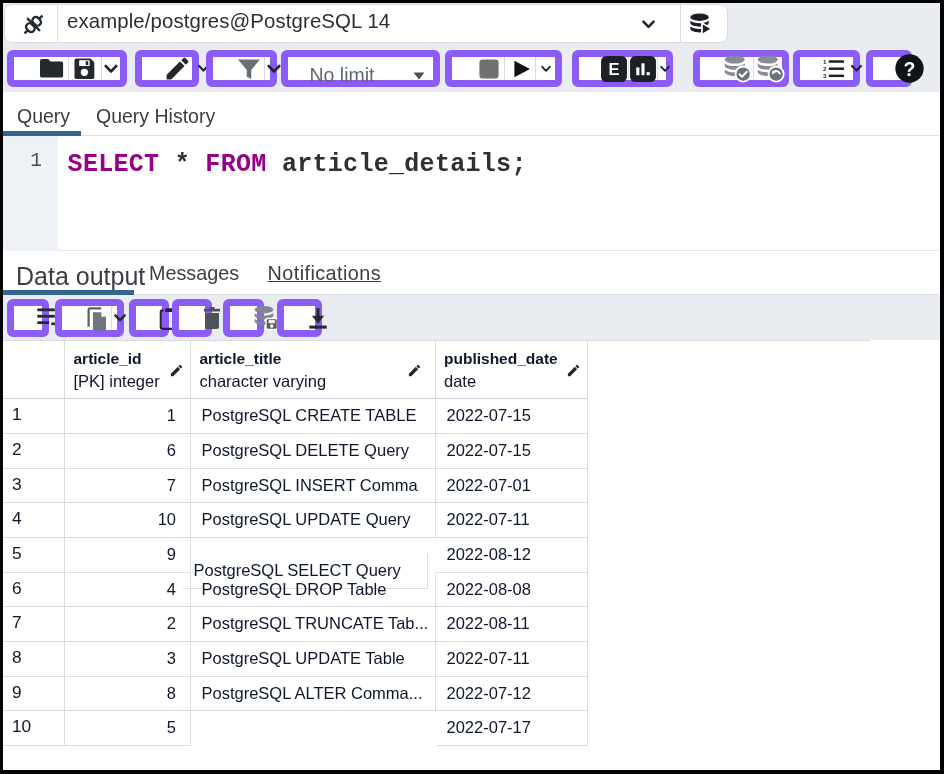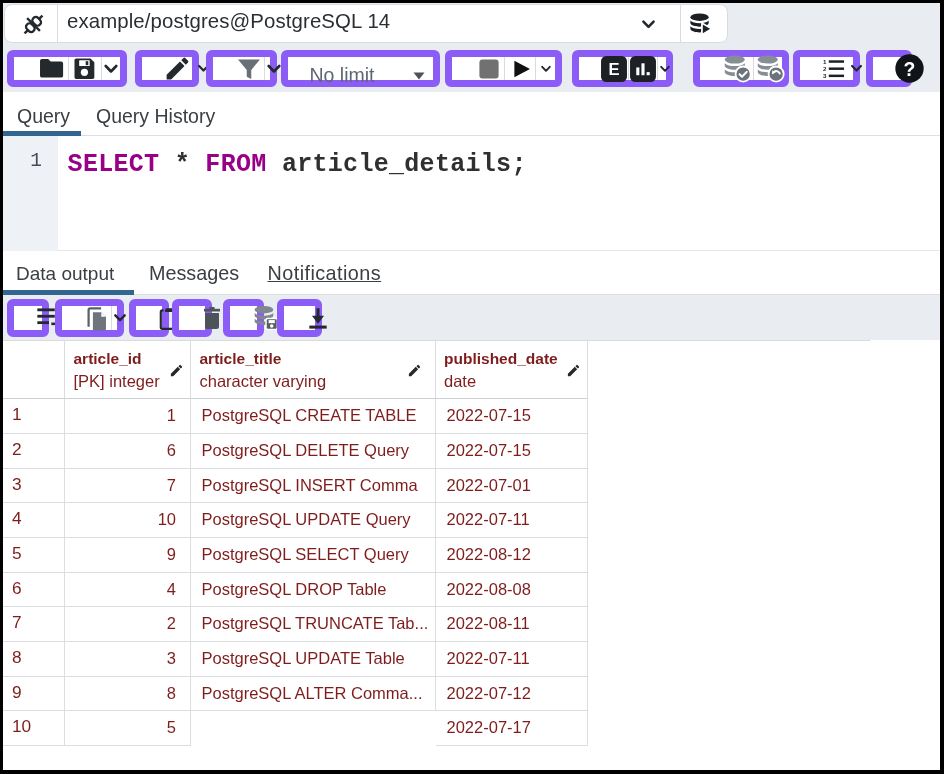--- a/index.html
+++ b/index.html
@@ -22,21 +22,21 @@
   .underline { position:absolute; background:#326690; }
   
   #editor { position:absolute; left:0; top:133px; width:937px; height:115px; background:#fff; border-bottom:1px solid #e4e6ea; }
   #gutter { position:absolute; left:0; top:0; width:55px; height:115px; background:#eef1f6; }
   #gutter div { position:absolute; top:16.1px; right:16px; font-family:"Liberation Mono", monospace; font-size:19.4px; color:#454c54; line-height:1; }
   #code { position:absolute; left:64.6px; top:16.1px; letter-spacing:0.3px; font-family:"Liberation Mono", monospace; font-size:25px; font-weight:bold; color:#303030; white-space:pre; line-height:1; }
   #code .kw { color:#990088; }
   
   #outbar { position:absolute; left:0; top:292px; width:937px; height:45px; background:#e9ecf0; }
   
-  #grid { position:absolute; left:0; top:337px; width:867px; height:430px; background:#fff; font-size:16.5px; color:#7f1d1d; border-top:1px solid #d8dbdf; }
+  #grid { position:absolute; left:0; top:337px; width:867px; height:430px; background:#fff; font-size:16.5px; color:#0f172a; border-top:1px solid #d8dbdf; }
   .hcell { position:absolute; top:0; height:58.4px; border-right:1px solid #d9dce0; border-bottom:1px solid #cdd0d4; background:#fff; }
   .hname { position:absolute; left:8.5px; top:9.5px; font-weight:bold; font-size:15.5px; line-height:1; }
   .htype { position:absolute; left:8.5px; top:32px; line-height:1; }
   .row { position:absolute; left:0; width:584px; height:35px; }
   .cell { position:absolute; top:0; height:100%; border-right:1px solid #dadde1; border-bottom:1px solid #dadde1; line-height:33.6px; }
   svg { display:block; }
 </style>
 </head>
 <body>
 <div id="app">
@@ -221,21 +221,21 @@
   <div class="underline" style="left:0; top:127.5px; width:78px; height:5px;"></div>
 
   <div id="editor">
     <div id="gutter">
         <div>1</div>
       </div>
     <div id="code"><span class="kw">SELECT</span> * <span class="kw">FROM</span> <span style="font-weight:bold;">article_details;</span></div>
   </div>
 
   <div class="tabrow" style="top:249px; height:43px;">
-    <span style="left:13px; top:11.5px; font-size:19px;">Data output</span>
+    <span style="left:13px; top:11.5px; font-size:25px;">Data output</span>
     <span style="left:146px; top:11.5px; font-size:19.8px;">Messages</span>
     <span style="left:264.5px; top:11.5px; font-size:19.8px; letter-spacing:0.45px;text-decoration:underline;">Notifications</span>
   </div>
   <div class="underline" style="left:0; top:287px; width:130.5px; height:4.5px;"></div>
 
   <div id="outbar"></div>
   <div class="btngroup" style="top:296px; height:38px; left:4px; width:42px;">
     <div class="btncell" style="width:40px;">
         <svg width="28" height="28" viewBox="0 0 24 24">
       <g stroke="#24292e" stroke-width="2.4">
@@ -355,21 +355,21 @@
       </div>
     <div class="row" style="top:162.35px; height:34.65px;">
         <div class="cell" style="left:0; width:62px; padding-left:9px; font-size:17.3px; line-height:31.5px;">4</div>
         <div class="cell" style="left:62px; width:126px; text-align:right; padding-right:14px;">10</div>
         <div class="cell" style="left:188px; width:244.5px; padding-left:10.5px;">PostgreSQL UPDATE Query</div>
         <div class="cell" style="left:432.5px; width:152px; padding-left:11px;">2022-07-11</div>
       </div>
     <div class="row" style="top:197px; height:34.65px;">
         <div class="cell" style="left:0; width:62px; padding-left:9px; font-size:17.3px; line-height:31.5px;">5</div>
         <div class="cell" style="left:62px; width:126px; text-align:right; padding-right:14px;">9</div>
-        <div class="cell" style="left:188px; width:244.5px; padding-left:10.5px;">PostgreSQL SELECT Query</div>
+        <div class="cell" style="left:180px; width:244.5px; padding-left:10.5px;margin-top:16px;">PostgreSQL SELECT Query</div>
         <div class="cell" style="left:432.5px; width:152px; padding-left:11px;">2022-08-12</div>
       </div>
     <div class="row" style="top:231.65px; height:34.65px;">
         <div class="cell" style="left:0; width:62px; padding-left:9px; font-size:17.3px; line-height:31.5px;">6</div>
         <div class="cell" style="left:62px; width:126px; text-align:right; padding-right:14px;">4</div>
         <div class="cell" style="left:188px; width:244.5px; padding-left:10.5px;">PostgreSQL DROP Table</div>
         <div class="cell" style="left:432.5px; width:152px; padding-left:11px;">2022-08-08</div>
       </div>
     <div class="row" style="top:266.3px; height:34.65px;">
         <div class="cell" style="left:0; width:62px; padding-left:9px; font-size:17.3px; line-height:31.5px;">7</div>

